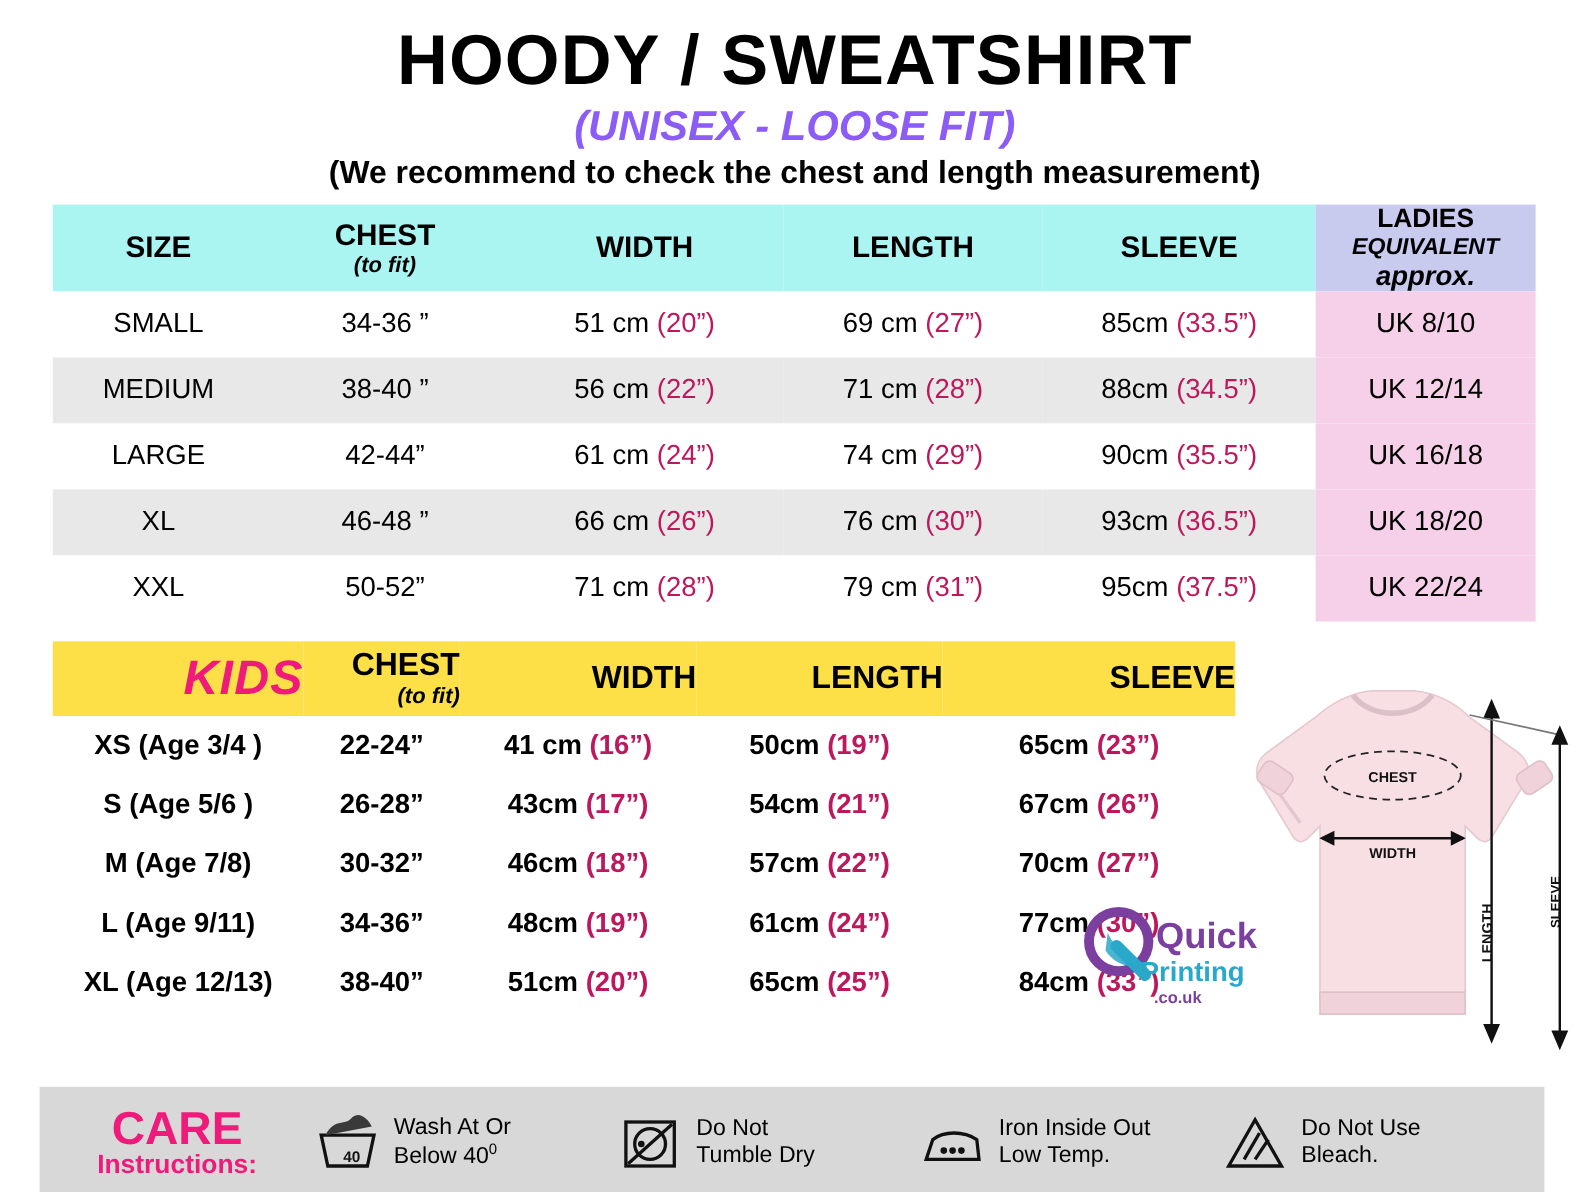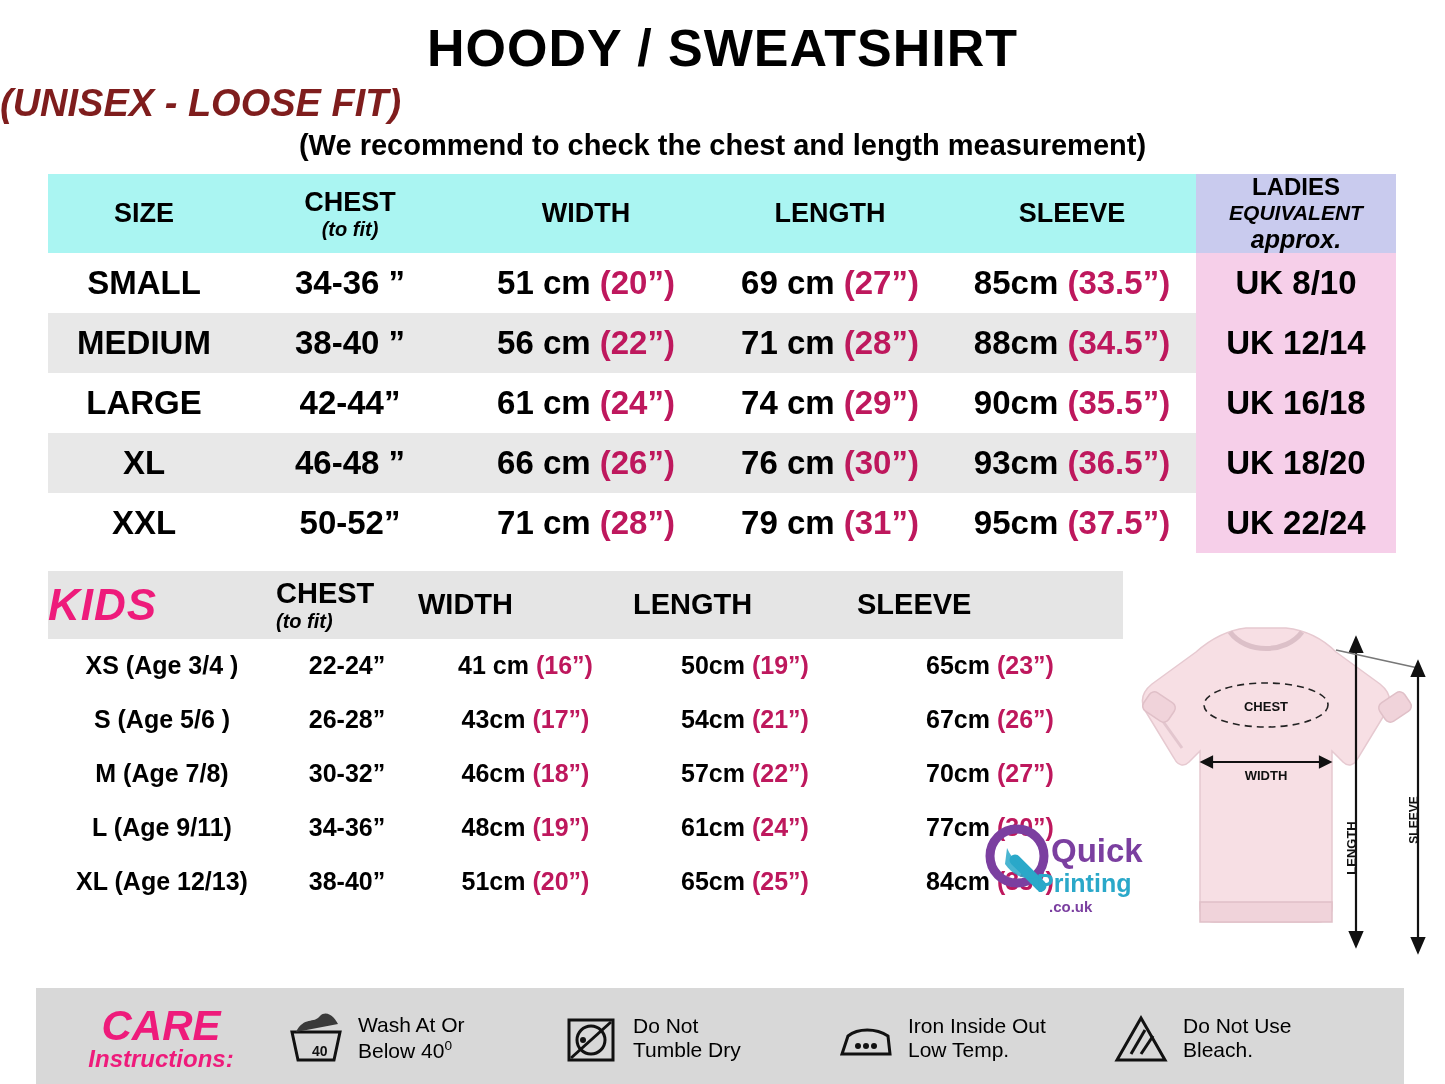--- a/index.html
+++ b/index.html
@@ -11,32 +11,32 @@
     font-family: "Liberation Sans", sans-serif;
     color: #000000;
     overflow: hidden;
     position: relative;
   }
   .page { position: relative; width: 1445px; height: 1084px; }
 
   
   .title {
     text-align: center;
-    font-size: 52px;
+    font-size: 64px;
     font-weight: bold;
     letter-spacing: 1px;
     margin-top: 22px;
     line-height: 1.0;
   }
   .subtitle {
-    text-align: left;
+    text-align: center;
     font-size: 38px;
     font-weight: bold;
     font-style: italic;
-    color: #7f1d1d;
+    color: #8b5cf6;
     margin-top: 10px;
     line-height: 1.0;
   }
   .note {
     text-align: center;
     font-size: 29px;
     font-weight: bold;
     margin-top: 8px;
     line-height: 1.05;
   }
@@ -70,47 +70,47 @@
     font-size: 20px;
     font-style: italic;
     font-weight: bold;
   }
   table.adult thead th.ladies-head .l1 { font-size: 24px; font-weight: bold; }
   table.adult thead th.ladies-head .l2 { font-size: 21px; font-style: italic; font-weight: bold; }
   table.adult thead th.ladies-head .l3 { font-size: 25px; font-style: italic; font-weight: bold; }
 
   table.adult tbody td {
     height: 60px;
-    font-size: 33px;
-    font-weight: bold;
+    font-size: 25px;
+    font-weight: normal;
     text-align: center;
     vertical-align: middle;
     padding: 0;
     background: #ffffff;
   }
   table.adult tbody tr.alt td { background: #e8e8e8; }
   table.adult tbody td.ladies-cell { background: #f6cfe9; }
   table.adult tbody tr.alt td.ladies-cell { background: #f6cfe9; }
   .inch { color: #be185d; }
 
   
   .kids-wrap { margin-top: 18px; }
   table.kids { border-collapse: collapse; width: 1075px; margin-left: 48px; table-layout: fixed; }
   table.kids col.k-size   { width: 228px; }
   table.kids col.k-chest  { width: 142px; }
   table.kids col.k-width  { width: 215px; }
   table.kids col.k-length { width: 224px; }
   table.kids col.k-sleeve { width: 266px; }
 
   table.kids thead th {
-    background: #e5e5e5;
+    background: #fde047;
     height: 68px;
     font-size: 29px;
     font-weight: bold;
-    text-align: left;
+    text-align: right;
     vertical-align: middle;
     padding: 0;
   }
   table.kids thead th.kids-label {
     color: #ee1b7b;
     font-size: 44px;
     font-style: italic;
     font-weight: bold;
     letter-spacing: 1px;
   }
@@ -135,21 +135,20 @@
     background: #d8d8d8;
     display: flex;
     align-items: center;
   }
   .care-title {
     width: 250px;
     text-align: center;
     color: #ee1b7b;
     font-weight: bold;
     line-height: 1.0;
-    font-style: italic;
   }
   .care-title .l1 { font-size: 42px; display: block; }
   .care-title .l2 { font-size: 24px; display: block; }
   .care-item { display: flex; align-items: center; gap: 12px; width: 275px; }
   .care-item .txt { font-size: 21px; line-height: 1.15; font-weight: normal; }
   .care-icon { width: 60px; height: 56px; flex: 0 0 60px; }
 
   
   .illus { position: absolute; left: 1118px; top: 588px; width: 320px; height: 372px; }
   .logo { position: absolute; left: 985px; top: 798px; width: 200px; height: 105px; }

